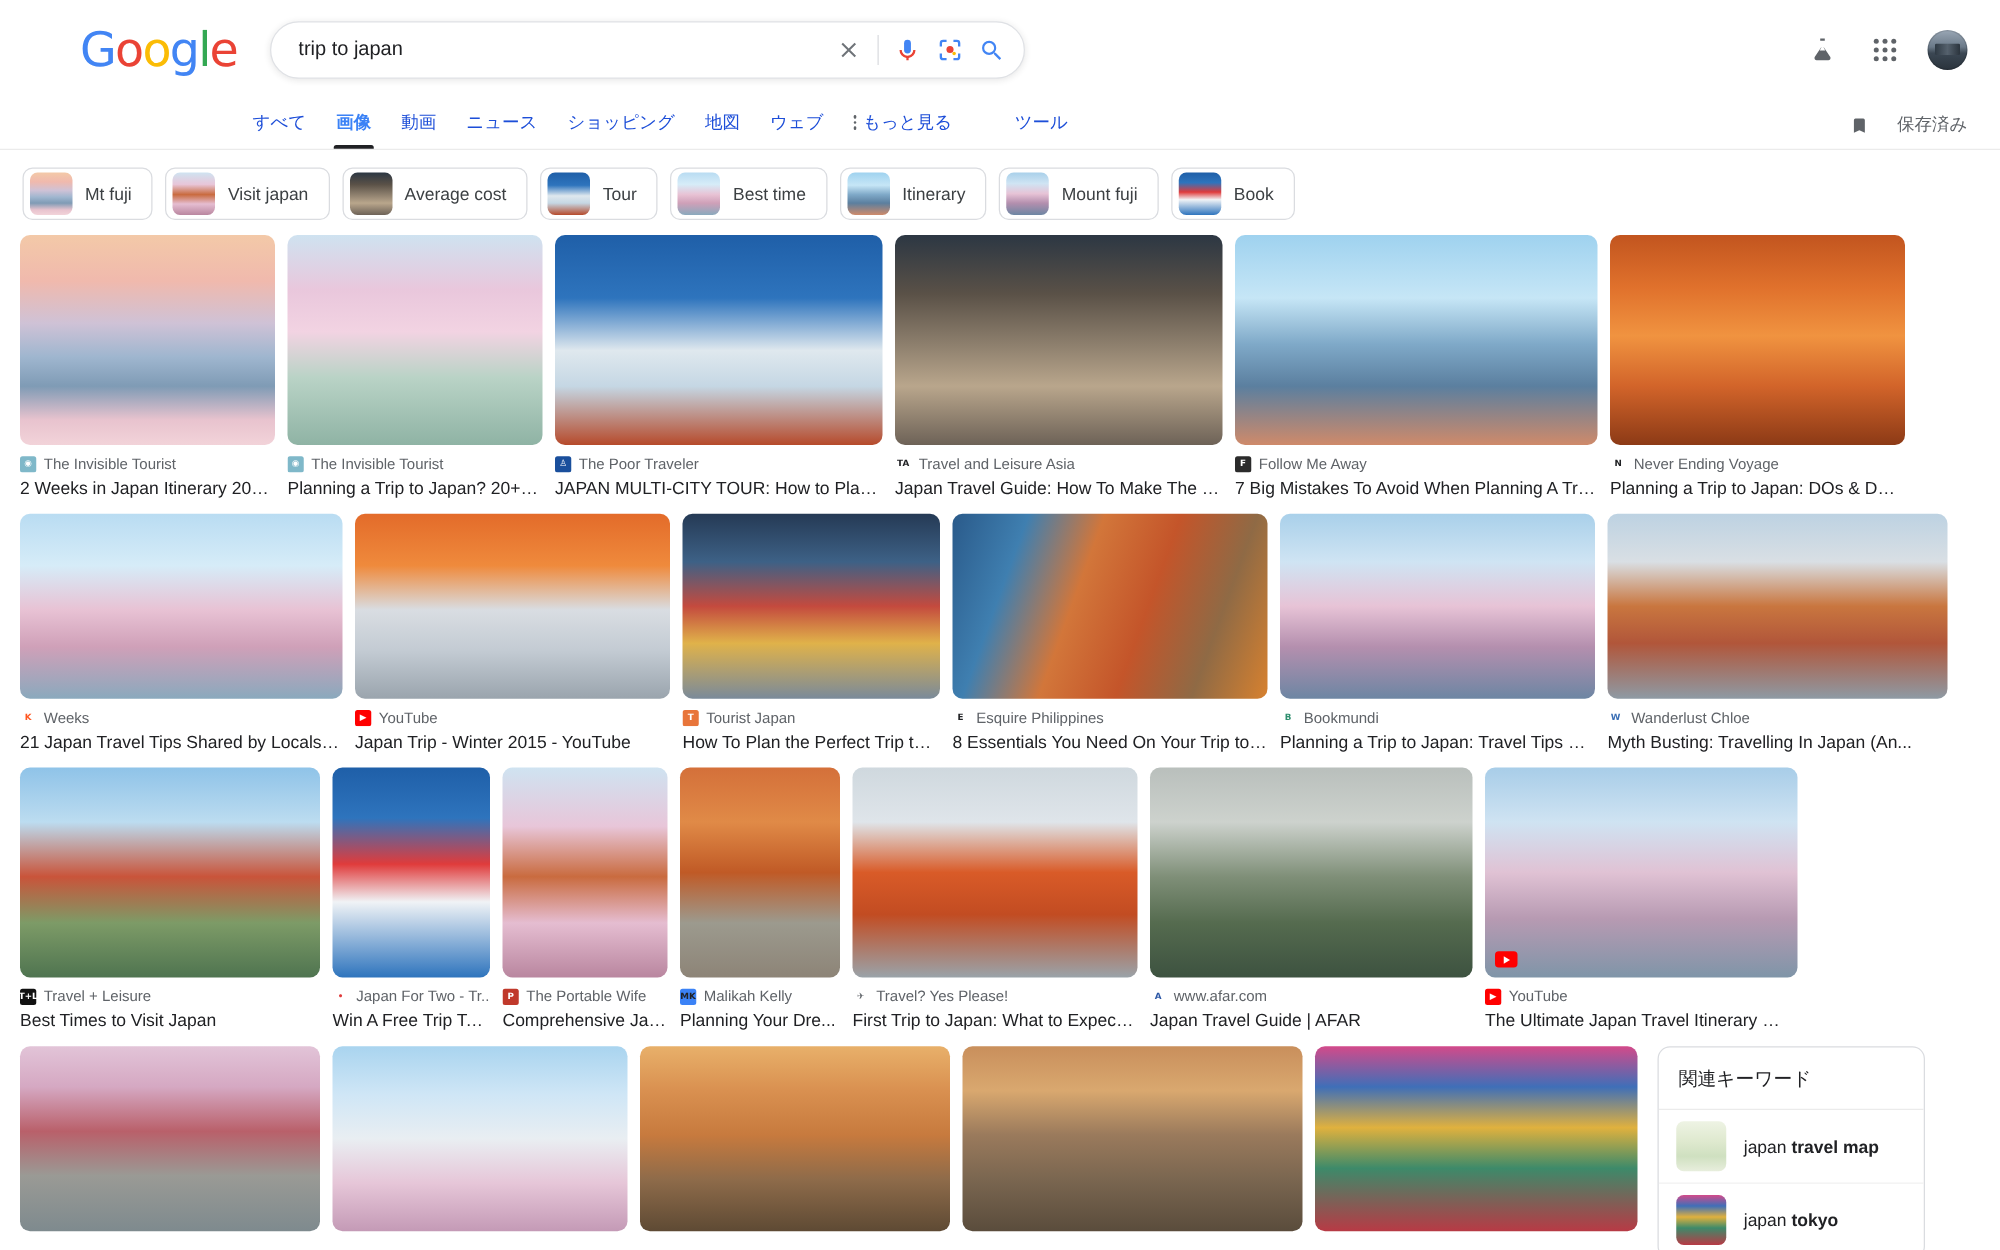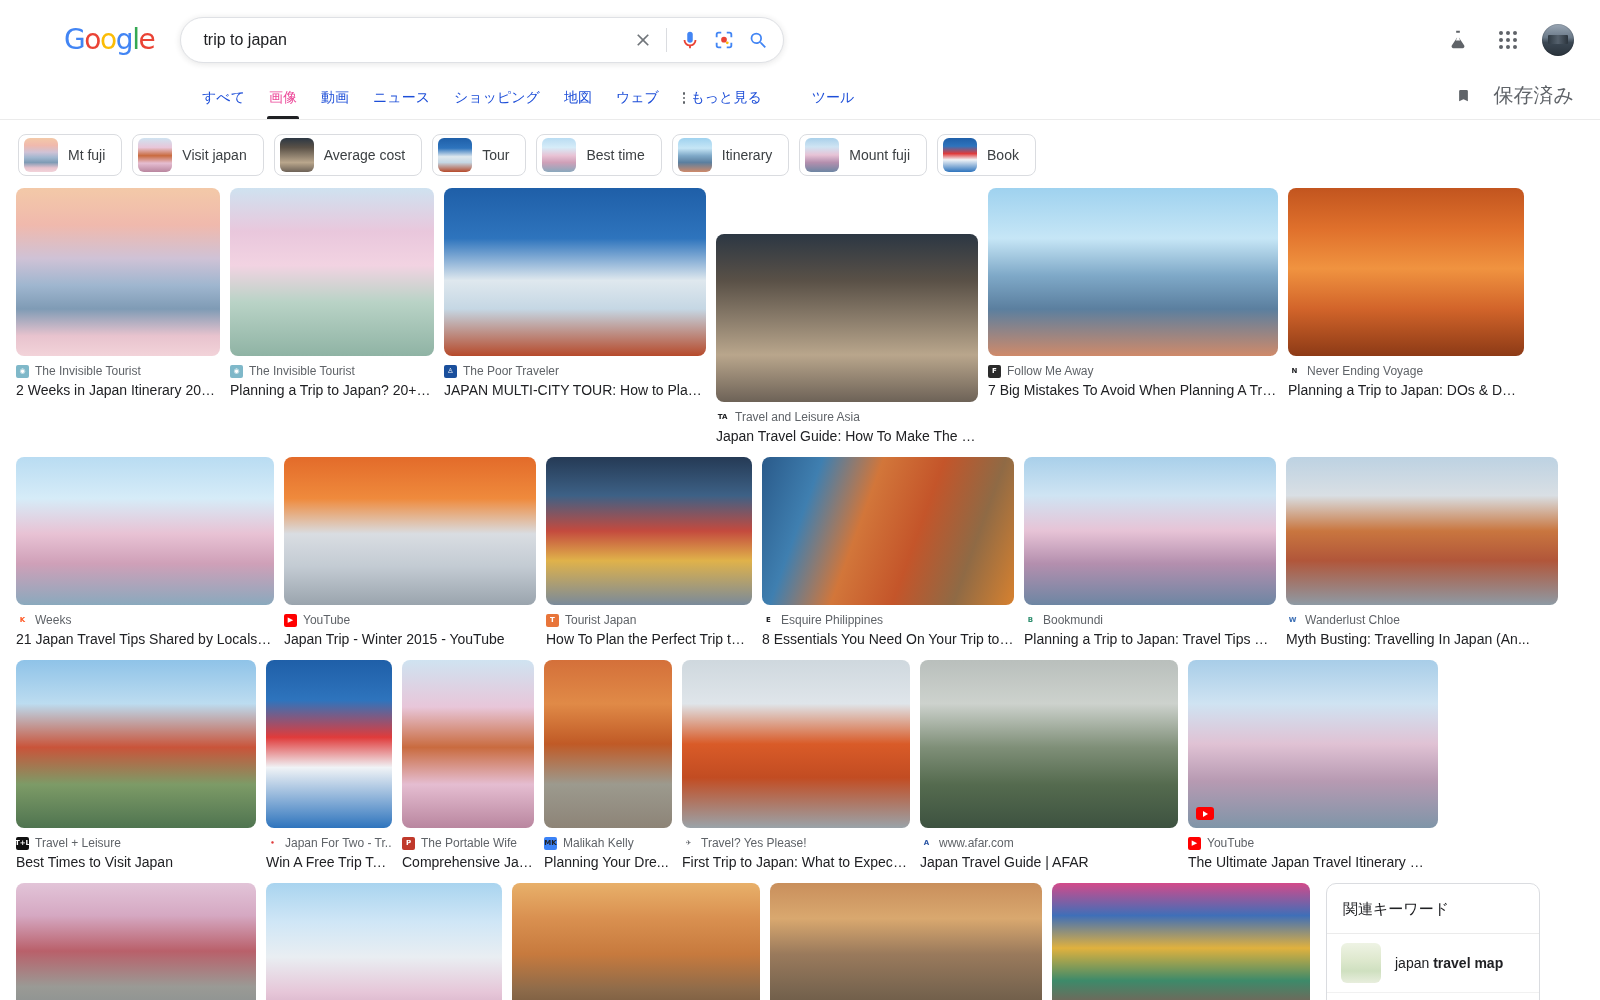--- a/index.html
+++ b/index.html
@@ -17,21 +17,21 @@
     position: relative;
     height: 80px;
     display: flex;
     align-items: center;
     padding: 0 24px;
     background: #fff;
   }
   .logo {
     margin-left: 40px;
     margin-right: 26px;
-    font-size: 28px;
+    font-size: 38px;
     letter-spacing: -1.4px;
     font-family: "DejaVu Sans", sans-serif;
     user-select: none;
     line-height: 1;
   }
   .logo span { font-weight: 400; }
   .l-b { color:#4285F4; } .l-r { color:#EA4335; } .l-y { color:#FBBC05; } .l-g { color:#34A853; }
 
   .searchbox {
     position: relative;
@@ -98,33 +98,33 @@
   }
   .tab {
     font-size: 14px;
     color: #1d4ed8;
     padding: 0 12px 12px 12px;
     cursor: pointer;
     white-space: nowrap;
     position: relative;
     font-family: "DejaVu Sans", sans-serif;
   }
-  .tab.active { color:#ec4899; font-weight:400; }
+  .tab.active { color:#3b82f6; font-weight:700; }
   .tab.active::after{
     content:""; position:absolute; left:10px; right:10px; bottom:0; height:3px;
     background:#202124; border-radius:2px 2px 0 0;
   }
   .tab-more { display:flex; align-items:center; gap:2px; }
   .dots-v { display:inline-flex; flex-direction:column; gap:2px; margin-right:3px; }
   .dots-v i { width:2.5px; height:2.5px; border-radius:50%; background:#5f6368; display:block; }
   .tab-tools { margin-left: 26px; text-align: right; }
   .saved-btn {
     position:absolute; right: 26px; bottom: 10px;
     display:flex; align-items:center; gap:23px;
-    font-size:20px; color:#5f6368; cursor:pointer;
+    font-size:14px; color:#5f6368; cursor:pointer;
     font-family:"DejaVu Sans", sans-serif;
   }
 
   
   .chips {
     display: flex;
     align-items: center;
     gap: 10px;
     padding: 14px 18px 12px 18px;
     overflow: hidden;
@@ -379,21 +379,21 @@
       <div class="card" style="width: 262px;">
         <div class="thumb img-guide-cover" style="width:262px;height:168px;"></div>
         <div class="meta">
           <div class="src">
             <span class="favicon" style="background:#1a4f9c;color:#ffffff;">♙</span>
             <span>The Poor Traveler</span>
           </div>
           <div class="title">JAPAN MULTI-CITY TOUR: How to Plan a ...</div>
         </div>
       </div>
-      <div class="card" style="width: 262px; margin-top: 46px;">
+      <div class="card" style="width: 262px;">
         <div class="thumb img-street-kimono" style="width:262px;height:168px;"></div>
         <div class="meta">
           <div class="src">
             <span class="favicon" style="background:#ffffff;color:#202124;">TA</span>
             <span>Travel and Leisure Asia</span>
           </div>
           <div class="title">Japan Travel Guide: How To Make The Mo...</div>
         </div>
       </div>
       <div class="card" style="width: 290px;">

